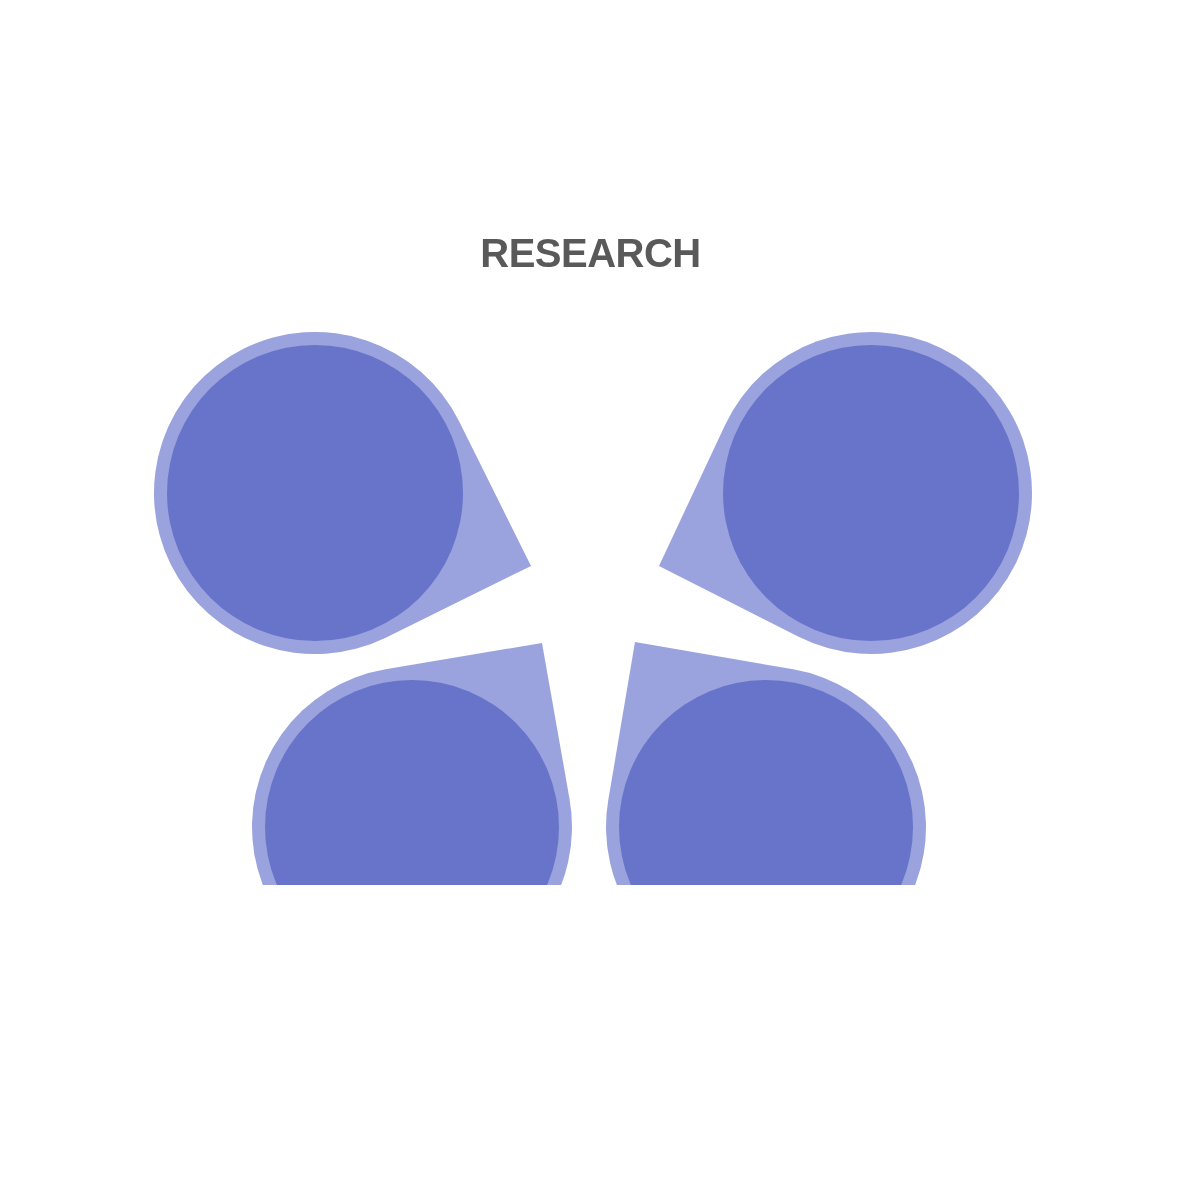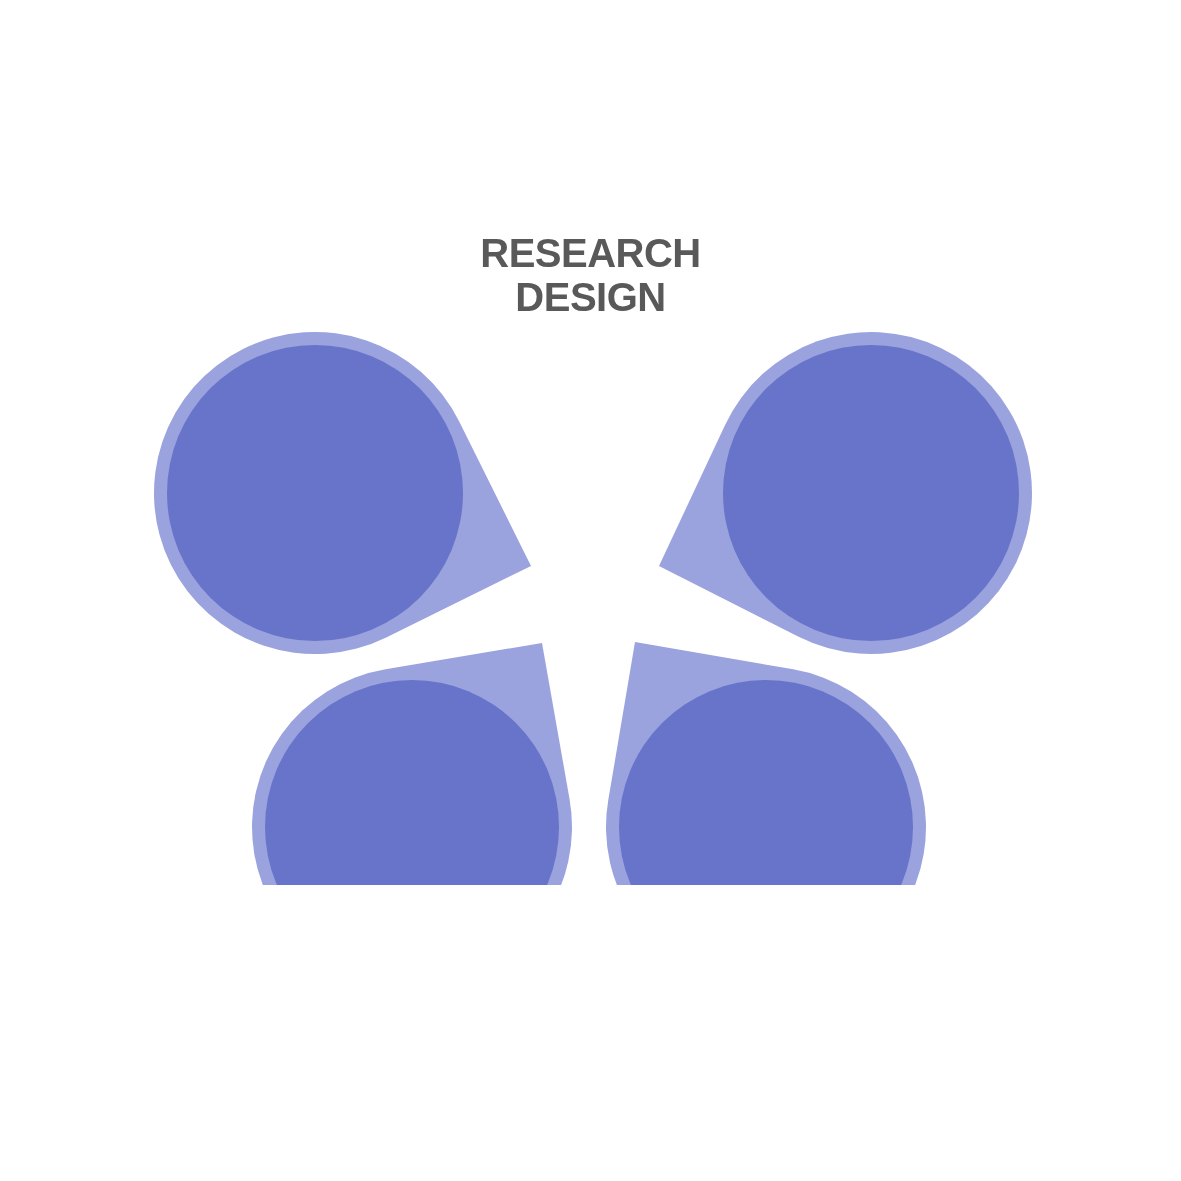--- a/index.html
+++ b/index.html
@@ -47,15 +47,14 @@
         <circle cx="412" cy="827" r="147" fill="#6874CA"></circle>
       </g>
       <g>
         <path d="M 635.00 642.00 L 608.24 800.33 A 160 160 0 1 0 793.24 669.34 Z" fill="#9AA3DE"></path>
         <circle cx="766" cy="827" r="147" fill="#6874CA"></circle>
       </g>
     </svg>
 
   <div class="title" style="color: rgb(89, 89, 89);">
     <div>RESEARCH</div>
-    <div>DESIGN</div>
   </div>
 </div>
 
 </body></html>

